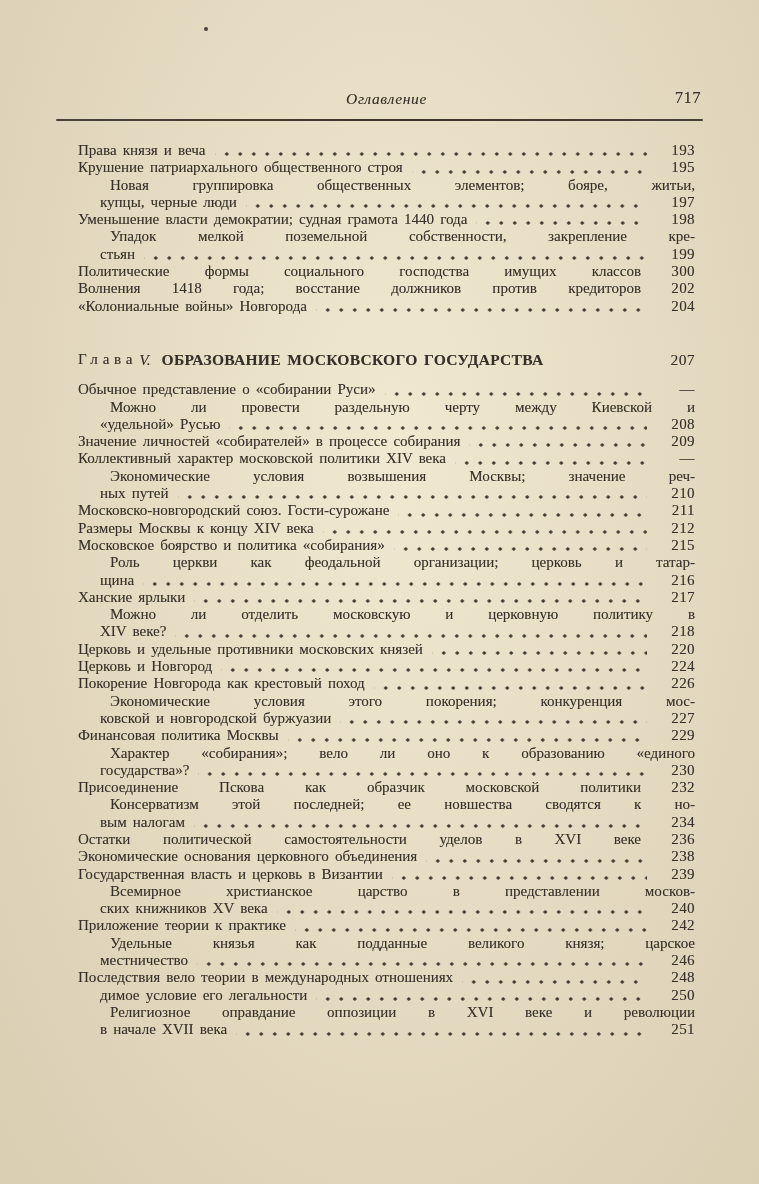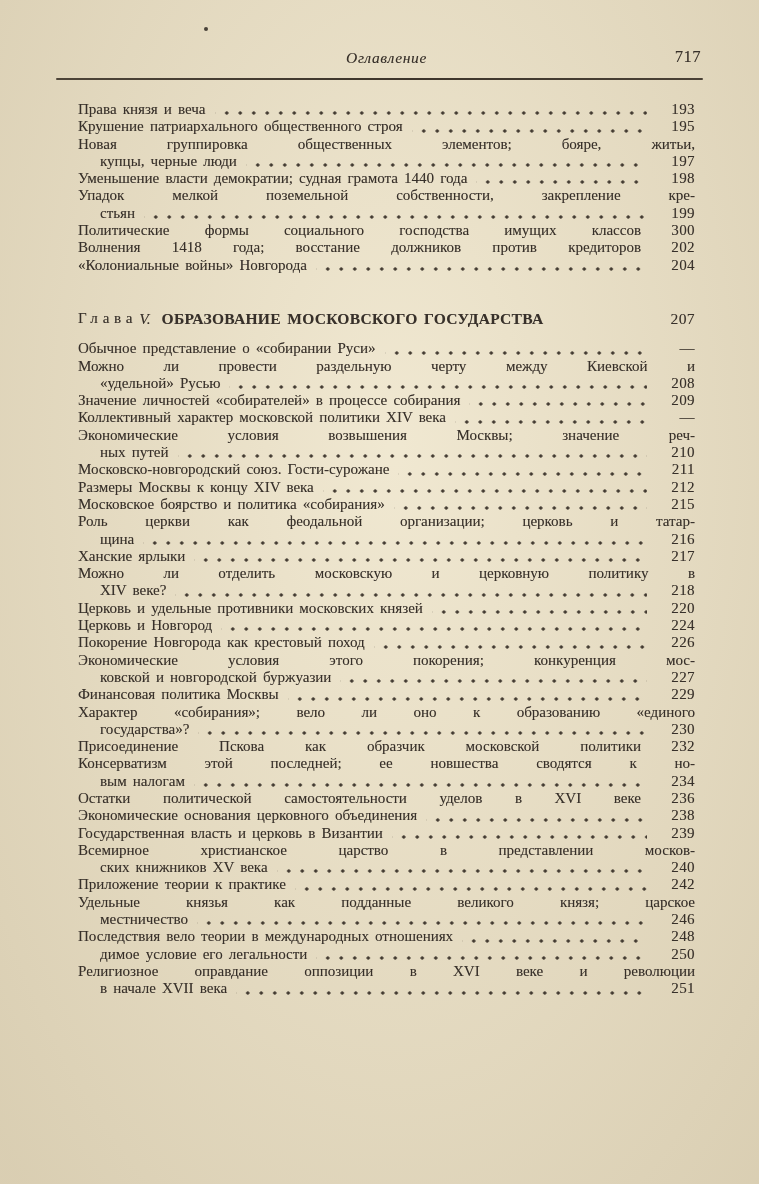--- a/index.html
+++ b/index.html
@@ -3,39 +3,39 @@
 <meta charset="utf-8">
 <style>
   html,body{margin:0;padding:0;}
   body{
     width:759px;height:1184px;overflow:hidden;
     background:#e7ddc1;
     font-family:"Liberation Serif","DejaVu Serif",serif;
   }
   .page{
     position:relative;width:759px;height:1184px;box-sizing:border-box;
-    padding:49px 64px 0 78px;
+    padding:90px 64px 0 78px;
     color:#37302a;
     background:
       radial-gradient(ellipse at 52% 38%, rgba(255,251,238,0.30), rgba(118,98,66,0.14) 97%),
       #eae0c5;
     text-shadow:0.2px 0.2px 0.35px rgba(62,52,40,0.35);
   }
   .speck{position:absolute;left:204px;top:27px;width:4px;height:4px;border-radius:50%;
     background:#2d2721;opacity:.85;}
   .running-head{position:relative;height:21px;}
   .running-title{display:block;text-align:center;font-style:italic;font-size:15.5px;
     letter-spacing:0.6px;word-spacing:1px;}
   .folio{position:absolute;right:-6px;top:-2px;font-size:16.5px;letter-spacing:0.5px;}
   .rule{height:2px;margin:8px -8px 0 -22px;
     background:linear-gradient(to right,#4d4438,#3d352b 55%,#4a4136);
     border-radius:1px;}
   .toc{margin-top:21px;font-size:15px;line-height:17.3px;}
   .entry{margin:0;}
-  .fill-line{text-align:justify;text-align-last:justify;}
+  .fill-line{text-align:justify;text-align-last:justify;margin-left:32px;}
   .cont{padding-left:22px;justify-content:space-between;}
   .last-line{display:flex;align-items:flex-end;}
   .entry-text{flex:0 1 auto;word-spacing:0.16em;}
   .entry-text.fill{flex:1 1 auto;text-align:justify;text-align-last:justify;margin-right:8px;}
   .leader{flex:1 1 auto;min-width:0;height:14px;margin:0 2px 0 9px;
     background-image:radial-gradient(circle,rgba(52,44,36,0.92) 1.35px,rgba(0,0,0,0) 1.95px);
     background-size:13.5px 6px;background-repeat:repeat-x;
     background-position:5px calc(100% - 2px);}
   .pagecol{flex:none;width:46px;text-align:right;word-spacing:normal;letter-spacing:0.4px;}
   .chapter-row{display:flex;align-items:flex-end;margin:36px 0 13px;font-size:15.5px;}

